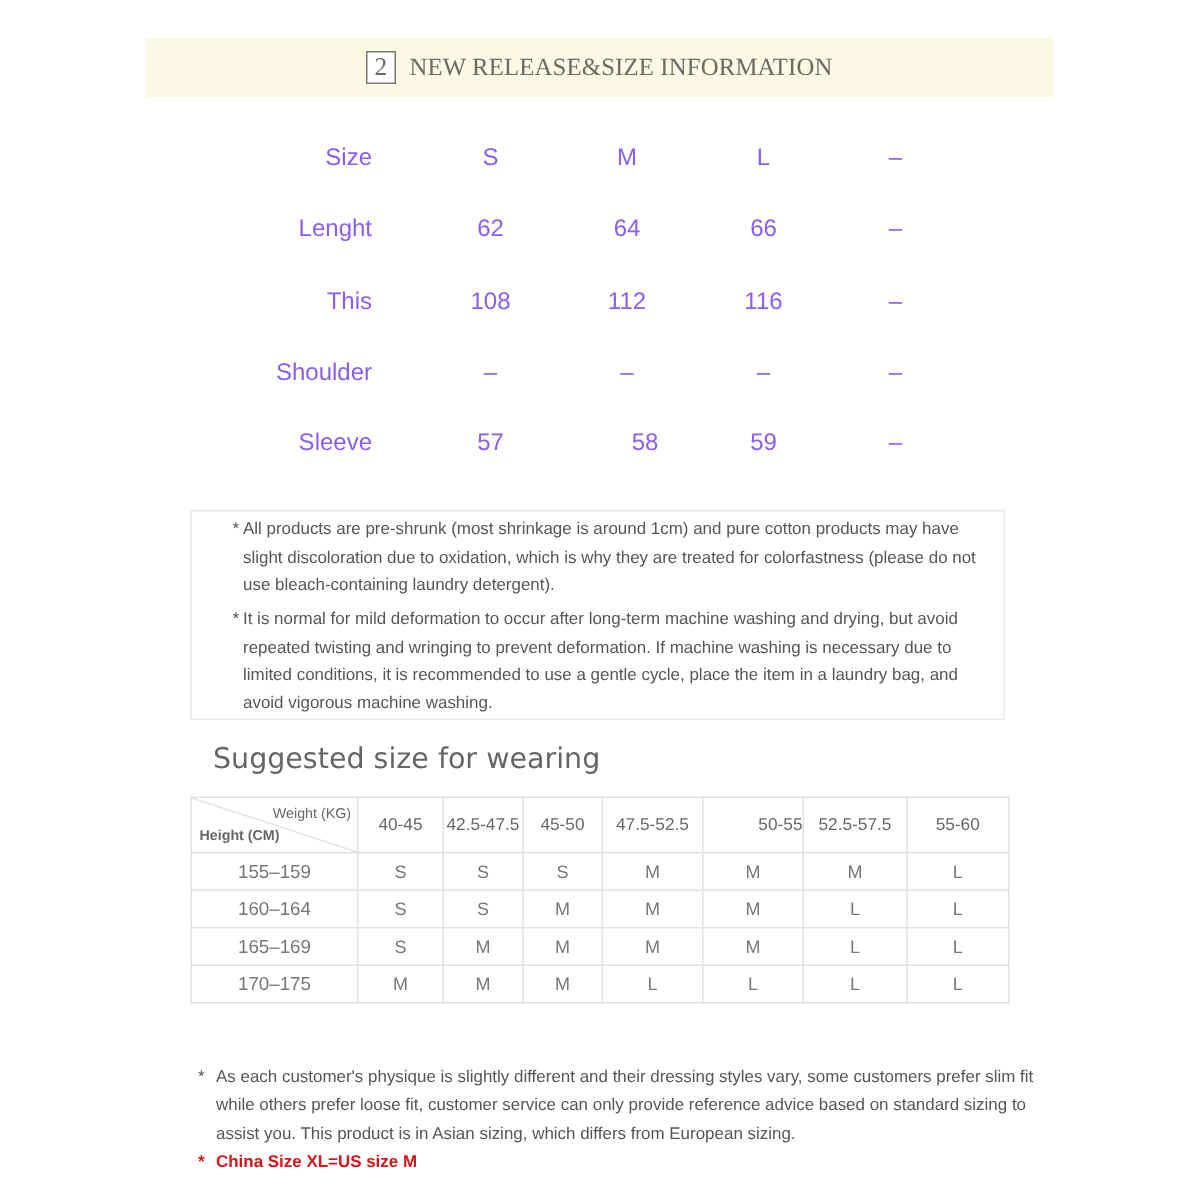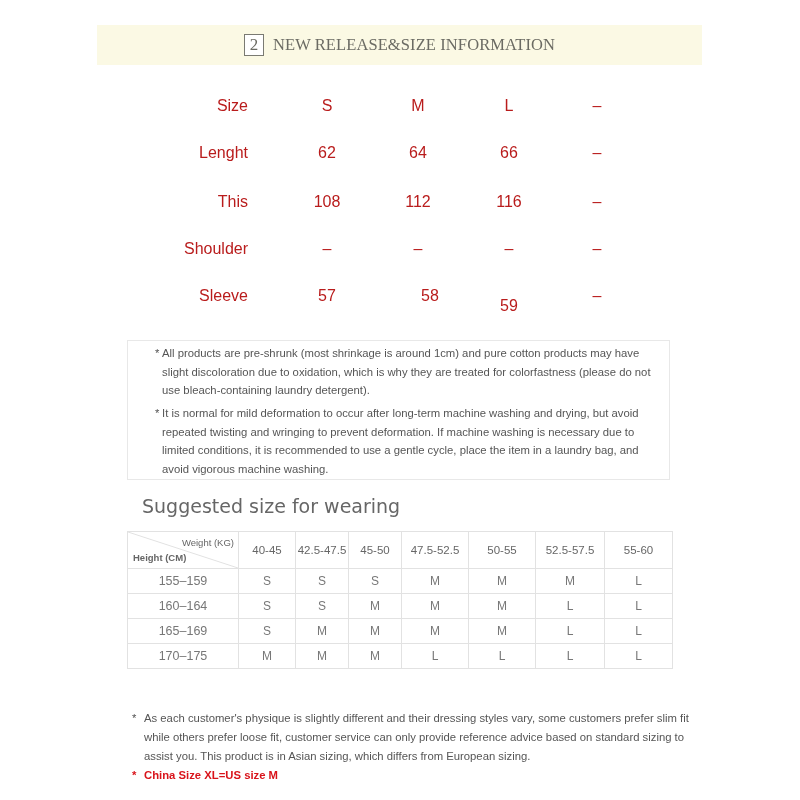--- a/index.html
+++ b/index.html
@@ -2,21 +2,21 @@
 <html><head>
 <meta charset="utf-8">
 <style>
   html, body { margin: 0; padding: 0; background: #ffffff; }
   body { width: 800px; height: 800px; position: relative; overflow: hidden; font-family: "Liberation Sans", sans-serif; color: #666; }
   .banner { position: absolute; left: 97px; top: 25px; width: 605px; height: 40px; background: #fbf9e4; display: flex; align-items: center; justify-content: center; }
   .banner .num { display: inline-block; width: 18px; height: 20px; border: 1px solid #7a7a72; background: #fff; color: #6b6b63; font-family: "Liberation Serif", serif; font-size: 17px; line-height: 20px; text-align: center; margin-right: 9px; }
   .banner .title { font-family: "Liberation Serif", serif; font-size: 16.5px; color: #6b6b63; letter-spacing: 0.1px; }
 
   .size-table { position: absolute; left: 160px; top: 85px; }
-  .size-row { position: absolute; left: 0; height: 30px; width: 480px; font-size: 16px; color: #b91c1c; }
+  .size-row { position: absolute; left: 0; height: 30px; width: 480px; font-size: 16px; color: #8b5cf6; }
   .size-row .lbl { position: absolute; right: 392px; text-align: right; white-space: nowrap; }
   .size-row .v { position: absolute; width: 60px; margin-left: -30px; text-align: center; }
 
   .notes { position: absolute; left: 127px; top: 340px; width: 543px; height: 140px; border: 1px solid #e8e8e8; box-sizing: border-box; font-size: 11.3px; color: #555; line-height: 18.5px; }
   .notes p { margin: 0; position: absolute; left: 27px; width: 500px; }
   .notes p .star { position: absolute; left: 0; }
   .notes p .txt { display: block; padding-left: 7px; }
 
   .suggest-title { position: absolute; left: 142px; top: 495px; font-size: 19px; color: #666; font-family: "DejaVu Sans", sans-serif; font-weight: normal; }
 
@@ -69,21 +69,21 @@
       <span class="lbl">Shoulder</span>
       <span class="v" style="left: 167px;">–</span>
       <span class="v" style="left: 258px;">–</span>
       <span class="v" style="left: 349px;">–</span>
       <span class="v" style="left: 437px;">–</span>
     </div>
     <div class="size-row" style="top: 202px;">
       <span class="lbl">Sleeve</span>
       <span class="v" style="left: 167px;">57</span>
       <span class="v" style="left: 270px;">58</span>
-      <span class="v" style="left: 349px; margin-top: 10px;">59</span>
+      <span class="v" style="left: 349px;">59</span>
       <span class="v" style="left: 437px;">–</span>
     </div>
   </div>
 
 <div class="notes">
   <p style="top:3px;">
     <span class="star">*</span>
     <span class="txt">All products are pre-shrunk (most shrinkage is around 1cm) and pure cotton products may have slight discoloration due to oxidation, which is why they are treated for colorfastness (please do not use bleach-containing laundry detergent).</span>
   </p>
   <p style="top:63px;">
@@ -101,21 +101,21 @@
         <svg width="110" height="36">
             <line x1="0" y1="0" x2="110" y2="36" stroke="#e2e2e2" stroke-width="1"></line>
           </svg>
         <span class="w">Weight (KG)</span>
         <span class="hcm">Height (CM)</span>
       </th>
     <th style="width: 56px;">40-45</th>
         <th style="width: 52px;">42.5-47.5</th>
         <th style="width: 52px;">45-50</th>
         <th style="width: 66px;">47.5-52.5</th>
-        <th style="width: 66px;">50-55</th>
+        <th style="width: 66px; text-align: right;">50-55</th>
         <th style="width: 68px;">52.5-57.5</th>
         <th style="width: 67px;">55-60</th>
       </tr>
   </thead>
   <tbody id="fitBody">
       <tr>
         <td class="h">155–159</td>
         <td>S</td>
         <td>S</td>
         <td>S</td>

